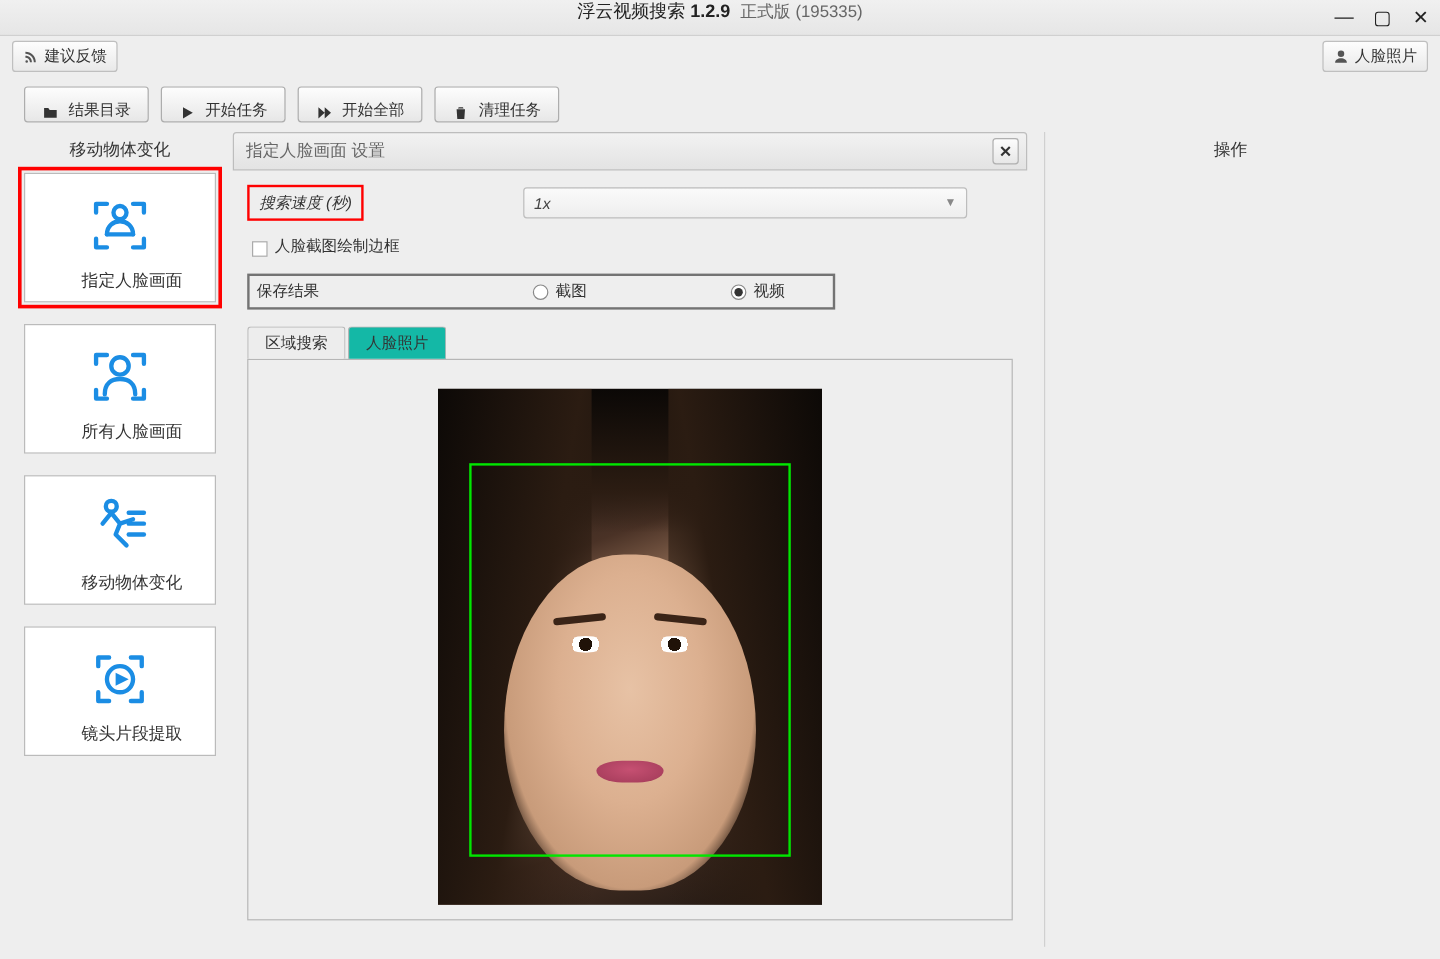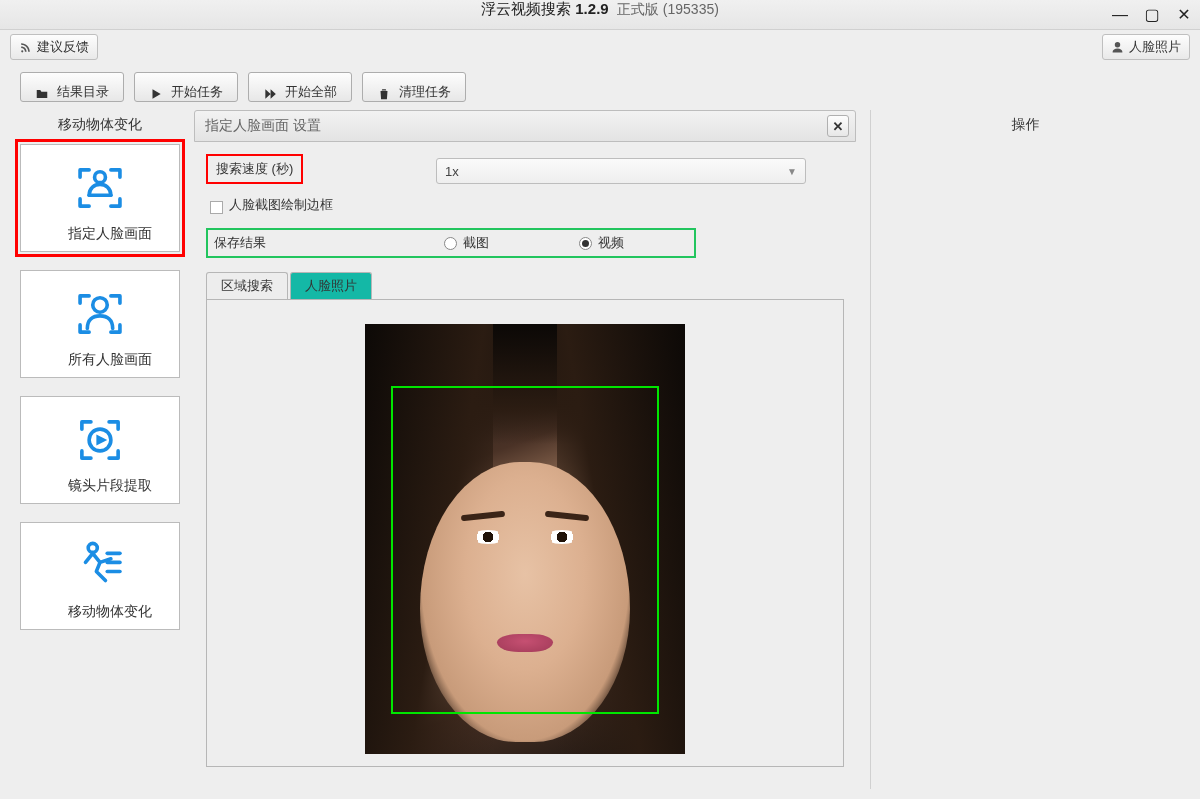--- a/index.html
+++ b/index.html
@@ -35,33 +35,33 @@
   .side-item .icon-wrap svg { width: 58px; height: 58px; fill: none; stroke: #1b8de4; stroke-width: 4; stroke-linecap: round; stroke-linejoin: round; }
   .side-item-label { margin-top: 6px; font-size: 14px; color: #333; padding-left: 20px; }
 
   
   .center { flex: 1; min-width: 0; }
   .panel-header { height: 32px; background: linear-gradient(#f2f2f2,#e3e3e3); border: 1px solid #bdbdbd; border-radius: 3px 3px 0 0; display: flex; align-items: center; justify-content: space-between; padding: 0 6px 0 10px; }
   .panel-header-title { color: #666; font-size: 14px; }
   .panel-close { width: 22px; height: 22px; border: 1px solid #b0b0b0; border-radius: 3px; background: linear-gradient(#fdfdfd,#e7e7e7); display: flex; align-items: center; justify-content: center; cursor: pointer; font-weight: bold; }
 
   .panel-body { border: 0 solid #bdbdbd; padding: 12px 12px 0 12px; }
-  .form-row { display: flex; align-items: flex-end; margin-bottom: 12px; }
+  .form-row { display: flex; align-items: center; margin-bottom: 12px; font-style: italic; }
   .form-label { width: 230px; font-size: 13px; }
   .red-box { border: 2px solid #ff0000; padding: 4px 8px; display: inline-block; }
 
   .select-box { flex: 1; height: 26px; border: 1px solid #bdbdbd; border-radius: 3px; background: linear-gradient(#fafafa,#eee); display: flex; align-items: center; justify-content: space-between; padding: 0 8px; color: #444; cursor: pointer; max-width: 370px; }
   .select-box .chev { color: #888; font-size: 10px; }
 
   .checkbox-row { display: flex; align-items: flex-end; gap: 6px; margin-bottom: 14px; margin-left: 4px; }
   .chk { width: 13px; height: 13px; border: 1px solid #aaa; background: #fff; }
 
-  .save-row { border: 2px solid #22c55e; padding: 4px 6px; display: flex; align-items: center; gap: 0; max-width: 490px; }
+  .save-row { border: 2px solid #737373; padding: 4px 6px; display: flex; align-items: center; gap: 0; max-width: 490px; }
   .save-row .lab { flex: 0 0 230px; }
-  .radio-opt { display: flex; align-items: center; gap: 6px; margin-right: 90px; }
+  .radio-opt { display: flex; align-items: center; gap: 6px; margin-right: 120px; }
   .radio { width: 13px; height: 13px; border: 1px solid #888; border-radius: 50%; position: relative; background: #fff; }
   .radio.checked::after { content: ""; position: absolute; left: 2px; top: 2px; width: 7px; height: 7px; background: #333; border-radius: 50%; }
 
   .tabs { display: flex; margin-top: 14px; }
   .tab { border: 1px solid #b6b6b6; border-bottom: none; padding: 4px 14px; background: #ededed; font-size: 13px; cursor: pointer; border-radius: 3px 3px 0 0; margin-right: 2px; }
   .tab.active { background: #14b8a6; }
 
   .tab-content { border: 1px solid #b6b6b6; padding: 12px; text-align: center; }
   .choose-btn { height: 30px; border: 1px solid #adadad; border-radius: 3px; background: linear-gradient(#fdfdfd,#e7e7e7); padding: 0 14px; cursor: pointer; font-size: 13px; }
 
@@ -163,39 +163,39 @@
             <circle cx="32" cy="22" r="8"></circle>
             <path d="M18 48c0-10 6-14 14-14s14 4 14 14"></path>
           </svg>
       </div>
       <div class="side-item-label">所有人脸画面</div>
     </div>
 
     <div class="side-item">
       <div class="icon-wrap">
         <svg viewBox="0 0 64 64">
-            <path d="M12 20V12h10M52 20V12H42M12 44v8h10M52 44v8H42"></path>
-            <circle cx="32" cy="32" r="12"></circle>
-            <path d="M28 26l12 6-12 6z" fill="#1b8de4" stroke="none"></path>
-          </svg>
-      </div>
-      <div class="side-item-label">镜头片段提取</div>
-    </div>
-
-    <div class="side-item">
-      <div class="icon-wrap">
-        <svg viewBox="0 0 64 64">
             <circle cx="24" cy="12" r="5"></circle>
             <path d="M24 18l8 10-4 10 10 10M24 18l-8 10M32 28l12-4"></path>
             <line x1="40" y1="18" x2="54" y2="18"></line>
             <line x1="40" y1="28" x2="54" y2="28"></line>
             <line x1="40" y1="38" x2="54" y2="38"></line>
           </svg>
       </div>
       <div class="side-item-label">移动物体变化</div>
+    </div>
+
+    <div class="side-item">
+      <div class="icon-wrap">
+        <svg viewBox="0 0 64 64">
+            <path d="M12 20V12h10M52 20V12H42M12 44v8h10M52 44v8H42"></path>
+            <circle cx="32" cy="32" r="12"></circle>
+            <path d="M28 26l12 6-12 6z" fill="#1b8de4" stroke="none"></path>
+          </svg>
+      </div>
+      <div class="side-item-label">镜头片段提取</div>
     </div>
   </div>
 
   <div class="center">
     <div class="panel-header">
       <div class="panel-header-title">指定人脸画面 设置</div>
       <div class="panel-close">
           <span>✕</span>
         </div>
     </div>

